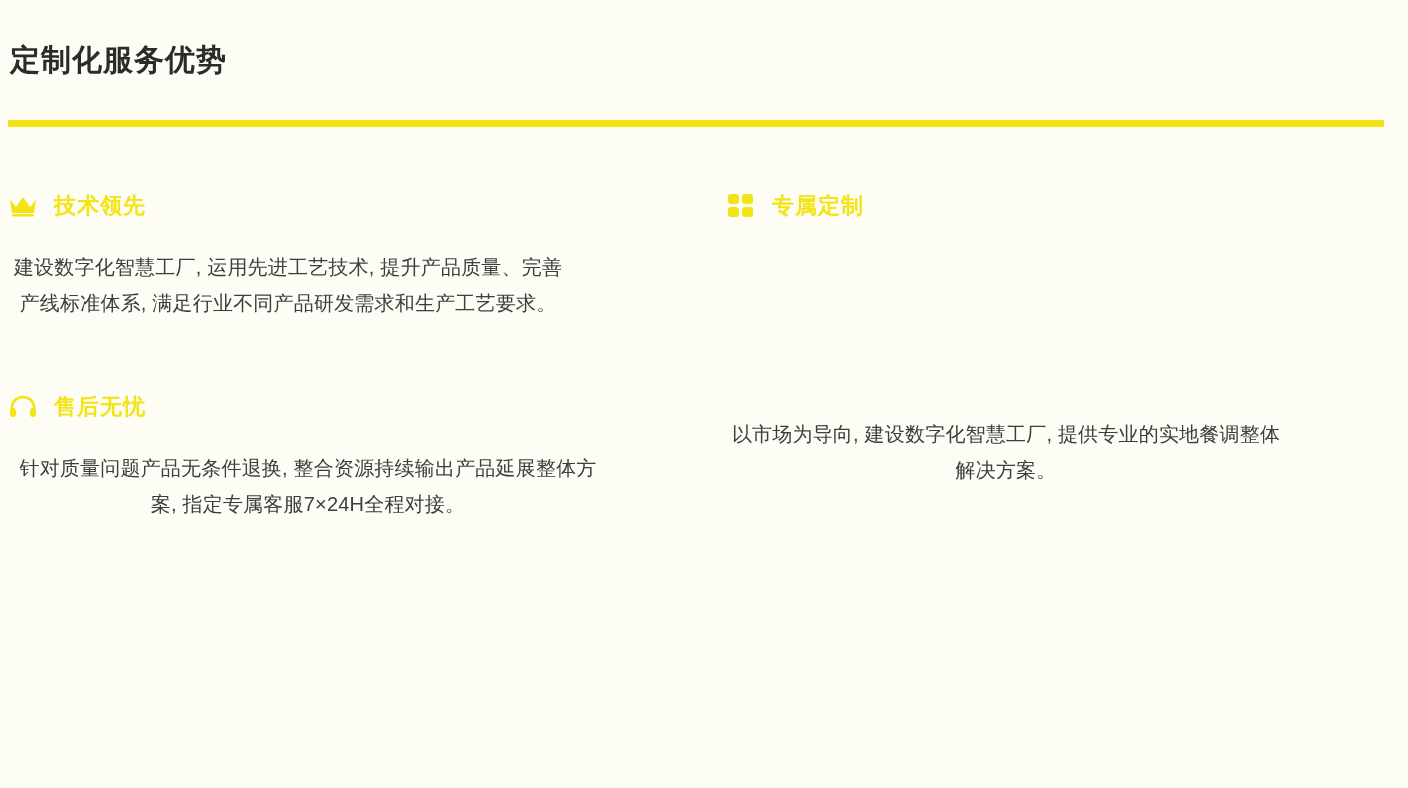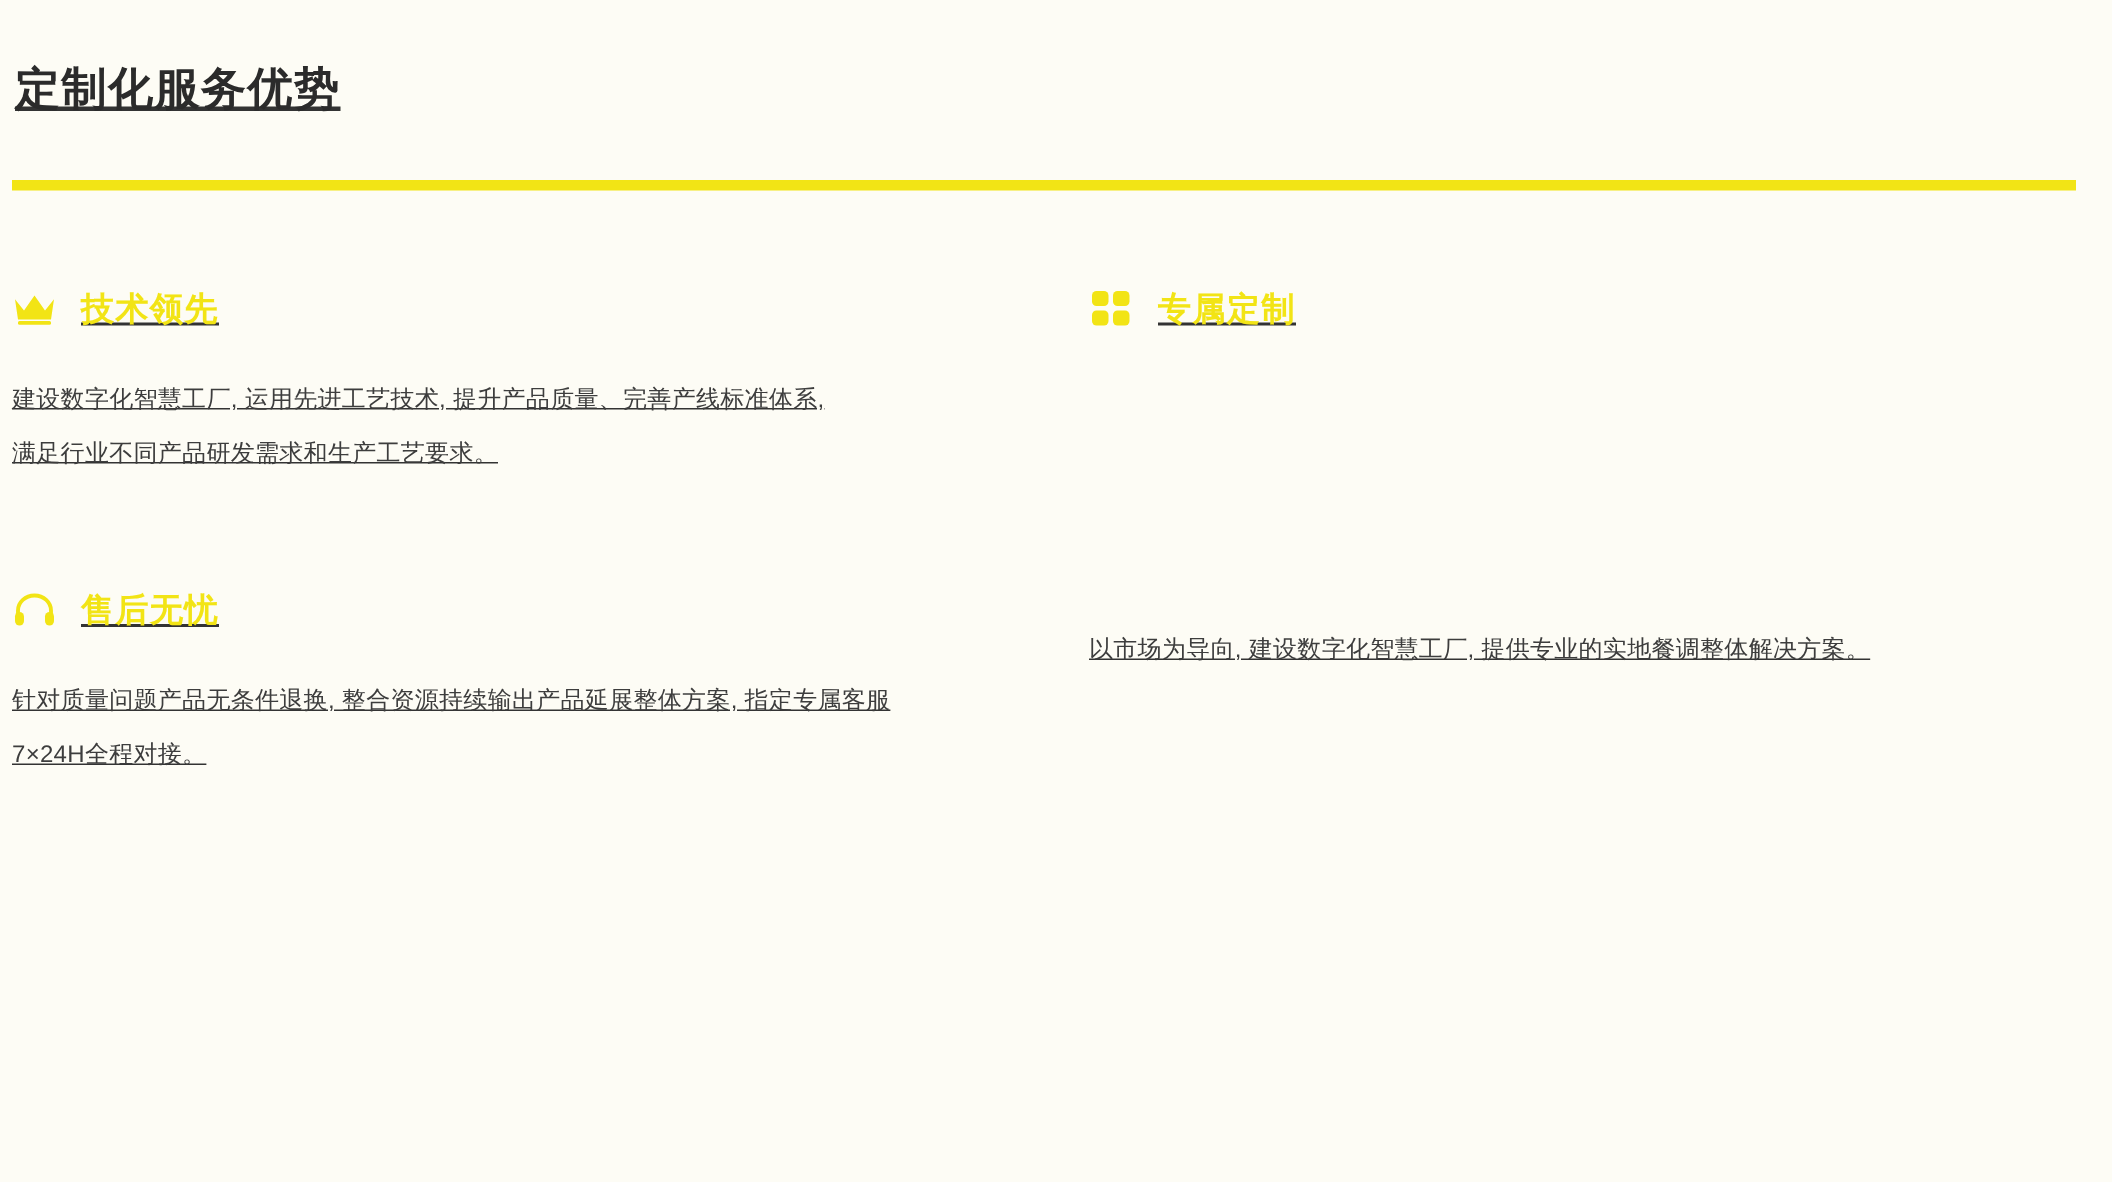--- a/index.html
+++ b/index.html
@@ -13,21 +13,20 @@
     font-family: "Liberation Sans", "DejaVu Sans", sans-serif;
     color: #333;
     overflow: hidden;
   }
   .page {
     position: relative;
     width: 1408px;
     height: 597px;
     box-sizing: border-box;
     padding: 0 8px;
-    text-decoration: underline;
   }
   .page-title {
     font-size: 30px;
     font-weight: 700;
     color: #2b2b2b;
     letter-spacing: 1px;
     padding-top: 42px;
     padding-left: 2px;
     line-height: 1.2;
   }
@@ -41,20 +40,21 @@
     margin-top: 62px;
     display: grid;
     grid-template-columns: 718px 658px;
     grid-auto-rows: 201px;
     column-gap: 0;
     row-gap: 0;
   }
   .feature {
     padding-right: 40px;
     box-sizing: border-box;
+    text-align: center;
   }
   .feature-head {
     display: flex;
     align-items: center;
     gap: 16px;
     height: 34px;
   }
   .feature-icon {
     width: 30px;
     height: 30px;
@@ -69,21 +69,21 @@
   }
   .feature-title {
     font-size: 22px;
     font-weight: 700;
     color: #f2e415;
     letter-spacing: 1px;
     line-height: 1;
   }
   .feature-desc {
     margin-top: 26px;
-    font-size: 16px;
+    font-size: 20px;
     line-height: 36px;
     color: #3d3d3d;
     letter-spacing: 0.2px;
     max-width: 560px;
   }
   .feature.right .feature-desc {
     max-width: 600px;
   }
 </style>
 </head>

